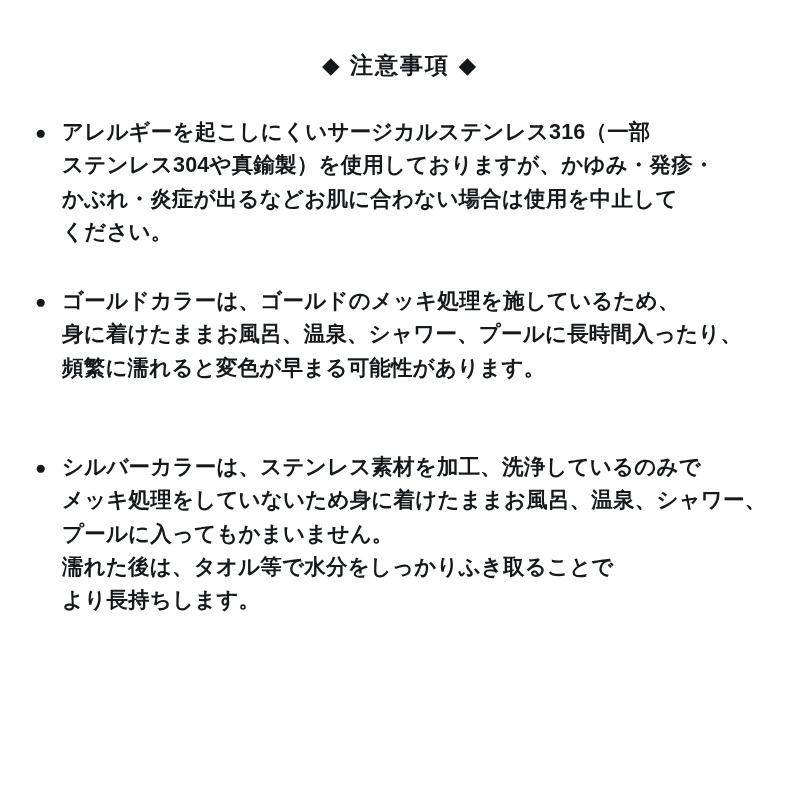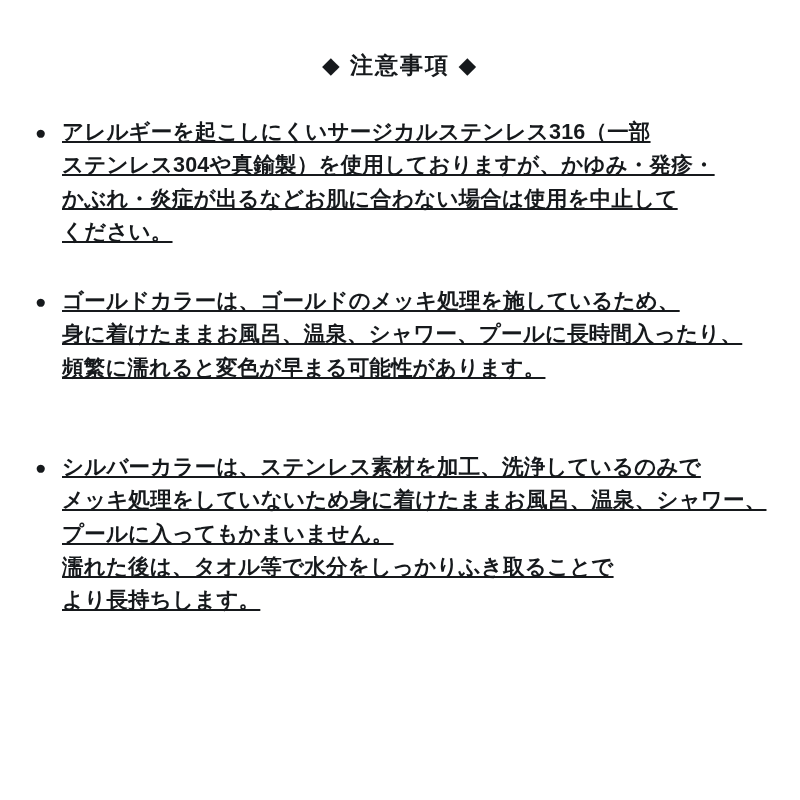--- a/index.html
+++ b/index.html
@@ -45,21 +45,20 @@
       line-height: 33.3px;
       color: #16191c;
     }
     .notice-text {
       flex: 1 1 auto;
       font-size: 21.5px;
       line-height: 33.3px;
       letter-spacing: 0.2px;
       white-space: pre-line;
       color: #16191c;
-      text-decoration: underline;
     }
   </style>
 </head>
 <body>
 
 <div class="page">
 
   <h1 class="title">◆ 注意事項 ◆</h1>
 
   <div class="notices">

